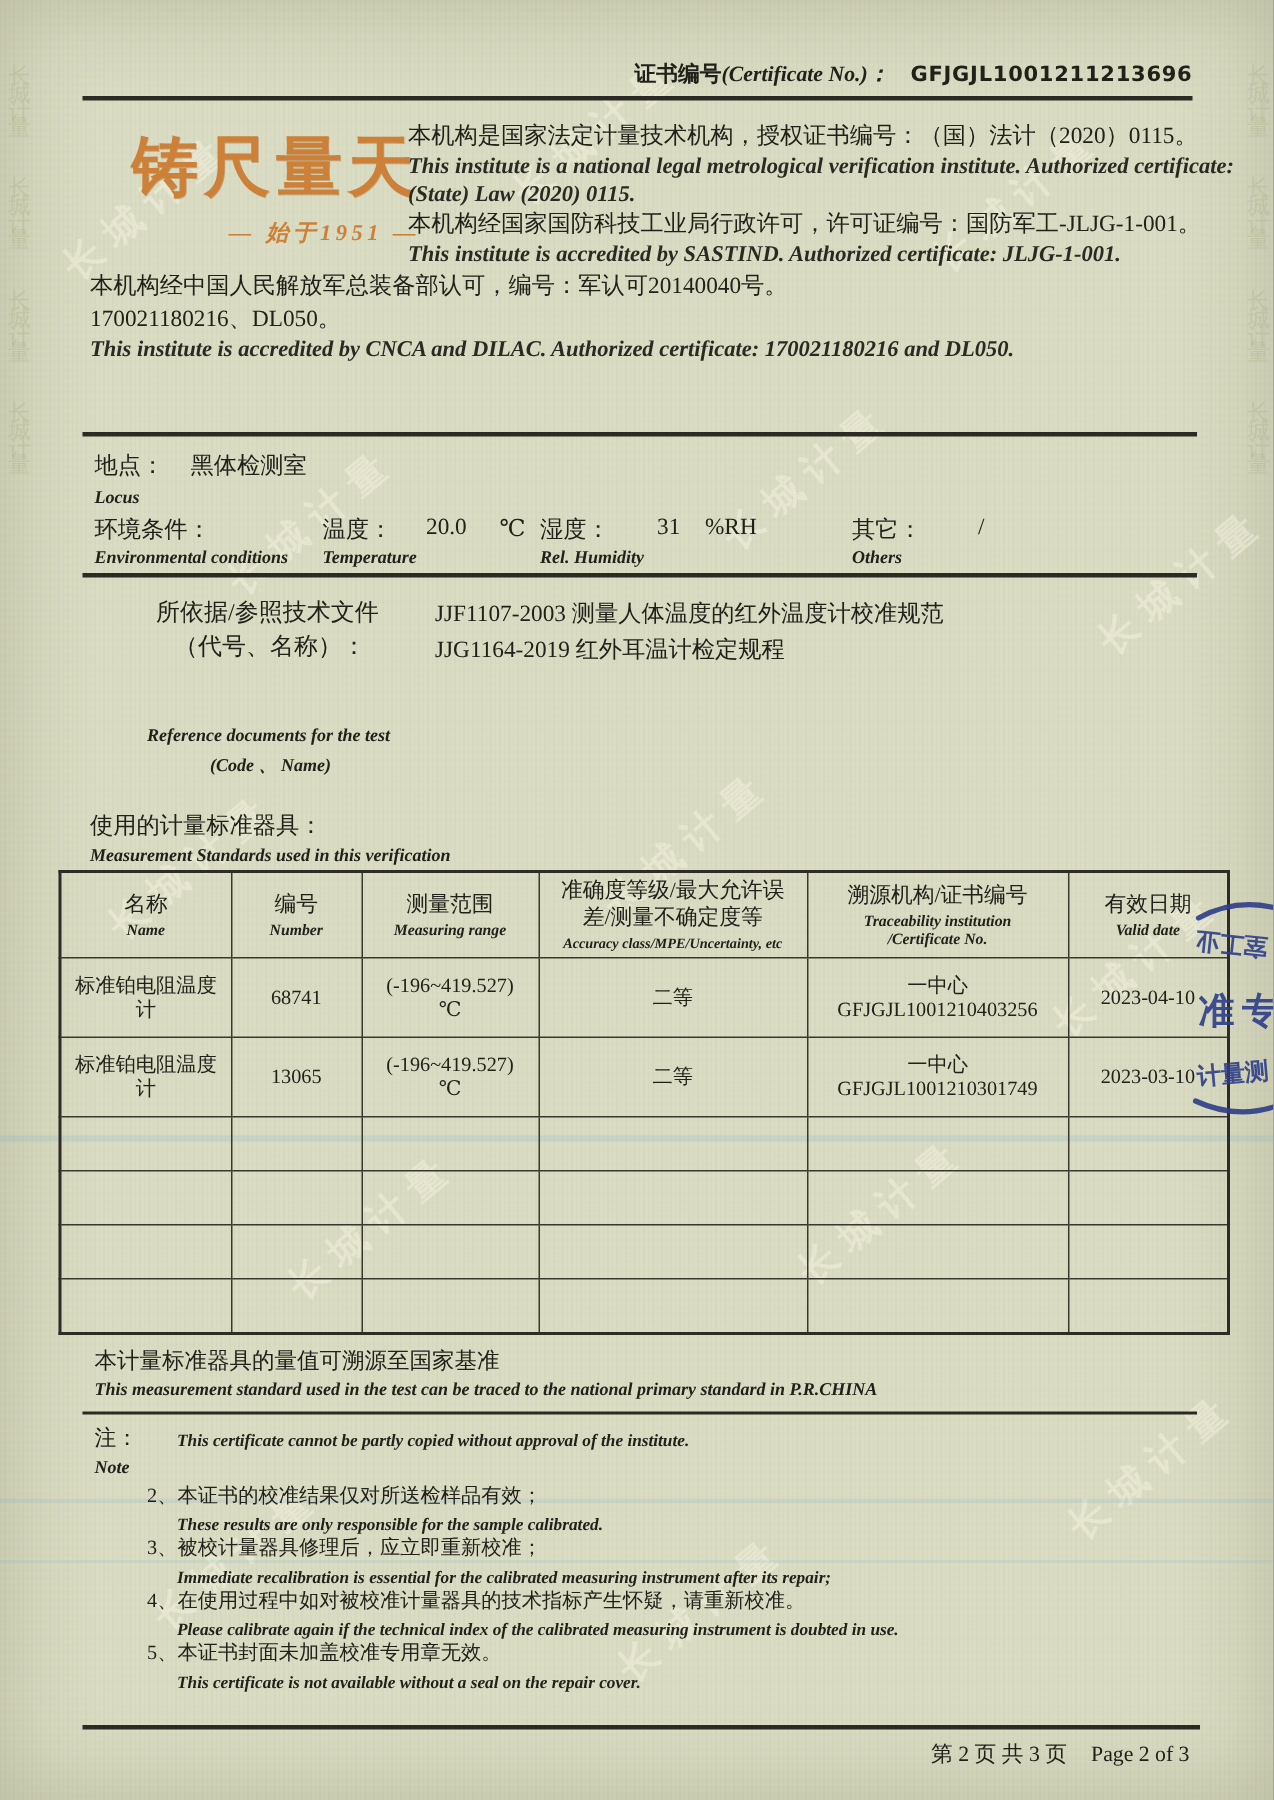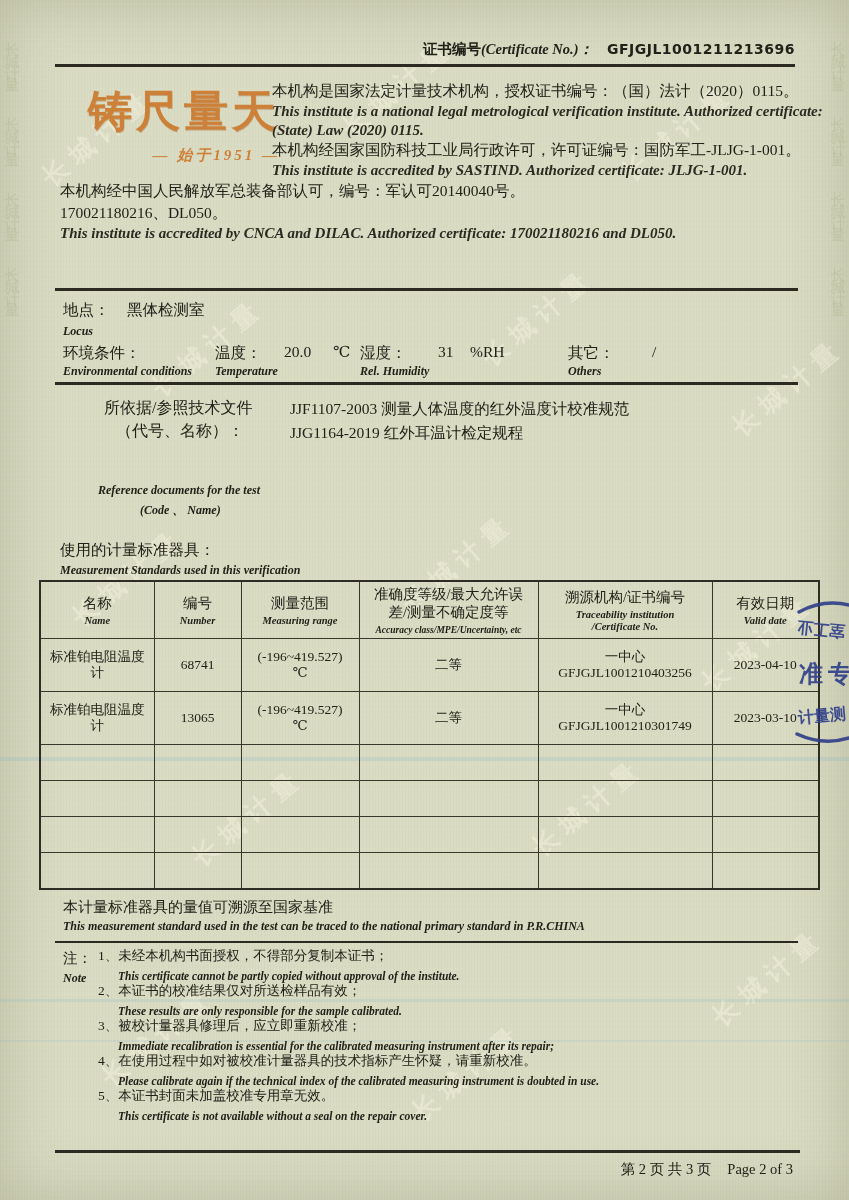--- a/index.html
+++ b/index.html
@@ -251,21 +251,20 @@
   </table>
 
   <span class="env-zh" style="left:63px;top:898px;font-size:15px;">本计量标准器具的量值可溯源至国家基准</span>
   <span class="env-en" style="left:63px;top:919px;">This measurement standard used in the test can be traced to the national primary standard in P.R.CHINA</span>
   <div class="rule" style="top:941px;left:55px;width:743px;height:2px;"></div>
 
   <div class="notes">
     <span class="note-lbl-zh">注：</span>
     <span class="note-lbl-en">Note</span>
     <div class="note-item">
-      <p class="n-zh">1、未经本机构书面授权，不得部分复制本证书；</p>
         <p class="n-en">This certificate cannot be partly copied without approval of the institute.</p>
     </div>
     <div class="note-item">
       <p class="n-zh">2、本证书的校准结果仅对所送检样品有效；</p>
         <p class="n-en">These results are only responsible for the sample calibrated.</p>
     </div>
     <div class="note-item">
       <p class="n-zh">3、被校计量器具修理后，应立即重新校准；</p>
         <p class="n-en">Immediate recalibration is essential for the calibrated measuring instrument after its repair;</p>
     </div>

